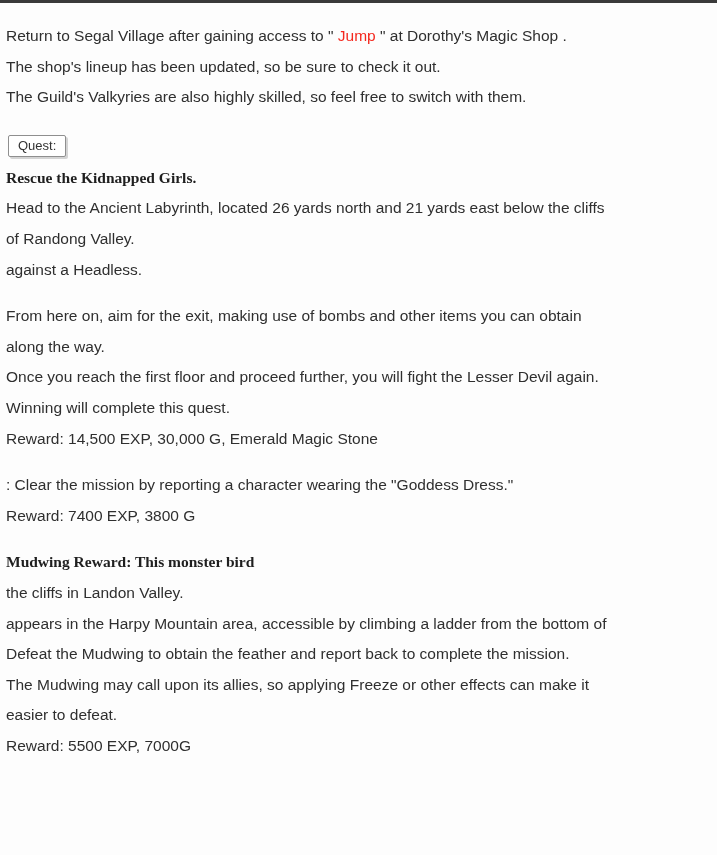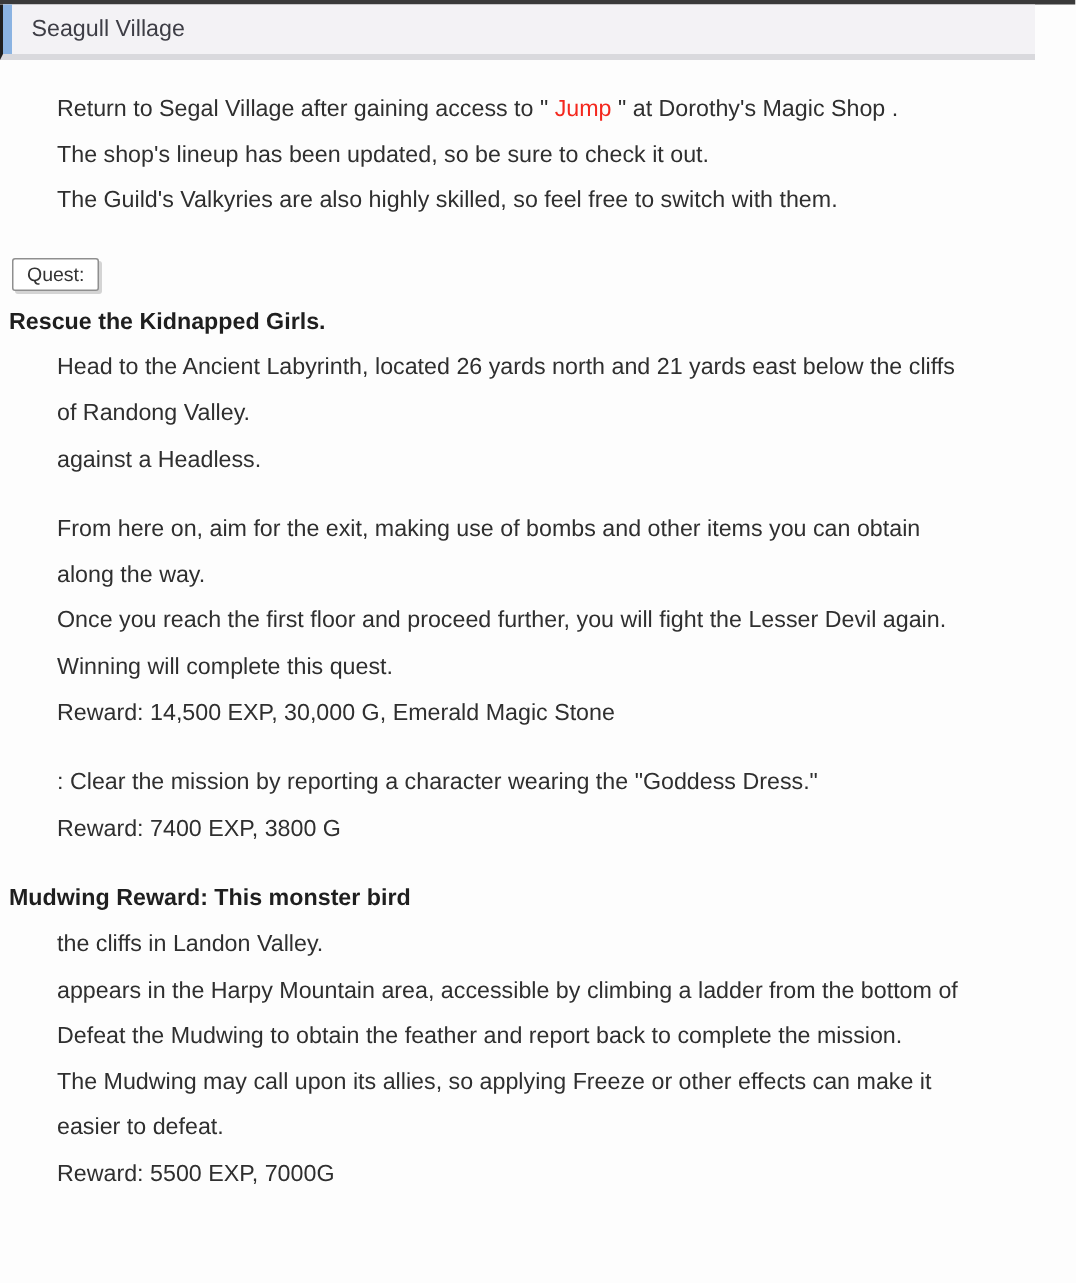--- a/index.html
+++ b/index.html
@@ -40,28 +40,28 @@
     color: #3e3e46;
   }
   
   main {
     padding: 18px 8px 0 6px;
   }
   .line {
     font-size: 15.5px;
     line-height: 30.6px;
     white-space: nowrap;
-    margin-left: 32px;
   }
   .heading {
     font-size: 15.5px;
     line-height: 30.6px;
     font-weight: bold;
     color: #1f1f1f;
     white-space: nowrap;
+    font-family: Liberation Serif, serif;
   }
   .jump-link {
     color: #f4281e;
     cursor: pointer;
   }
   .quest-label {
     display: inline-block;
     margin: 22px 0 6px 2px;
     padding: 2px 9px 3px 9px;
     font-size: 13px;
@@ -73,24 +73,20 @@
   }
   .gap {
     height: 16px;
   }
 </style>
 </head>
 <body>
 
 <header>
   <div class="topbar"></div>
-  <div class="header-box">
-    <div class="header-accent"></div>
-    <span class="header-title">Seagull Village</span>
-  </div>
 </header>
 
 <main>
 
   <div class="line"><span>Return to Segal Village after gaining access to " </span><span class="jump-link">Jump</span><span> " at Dorothy's Magic Shop .</span></div>
   <div class="line">The shop's lineup has been updated, so be sure to check it out.</div>
   <div class="line">The Guild's Valkyries are also highly skilled, so feel free to switch with them.</div>
 
   <div>
     <span class="quest-label">Quest:</span>

